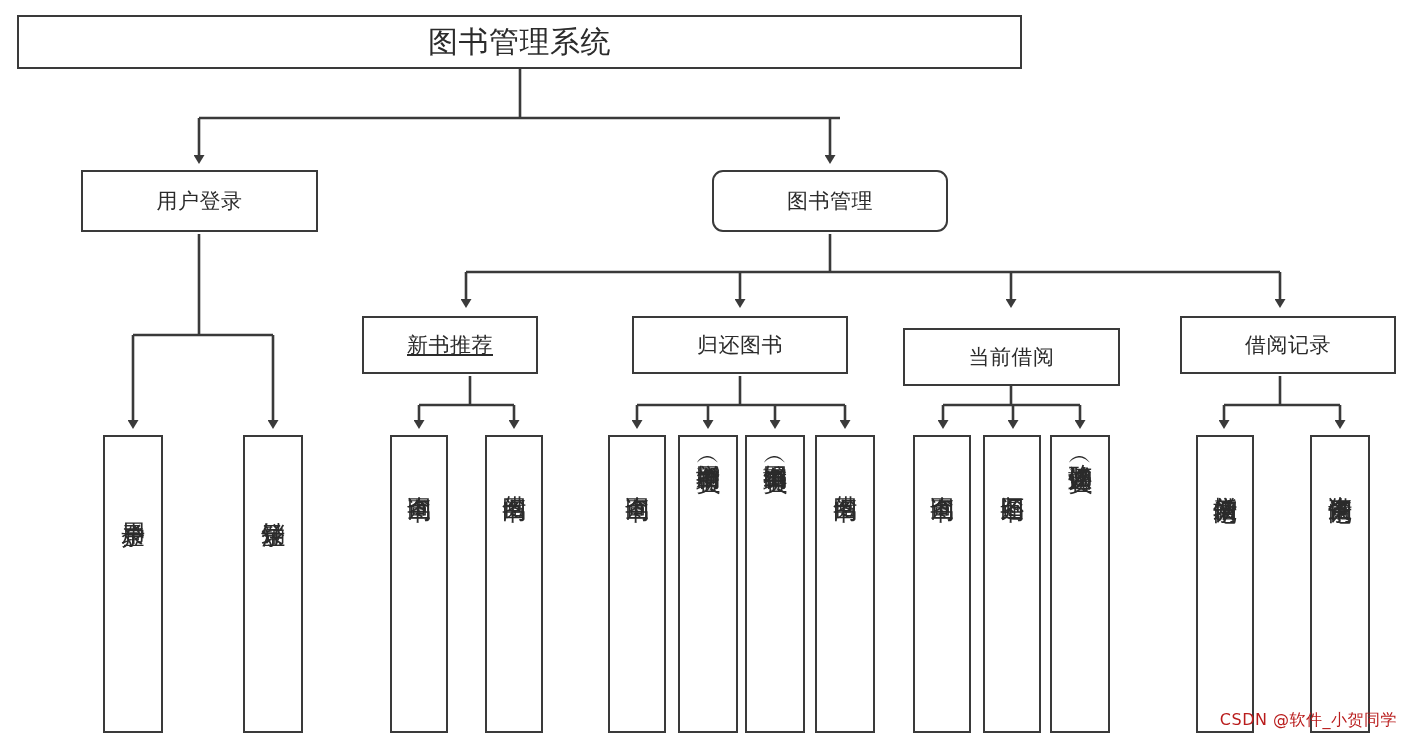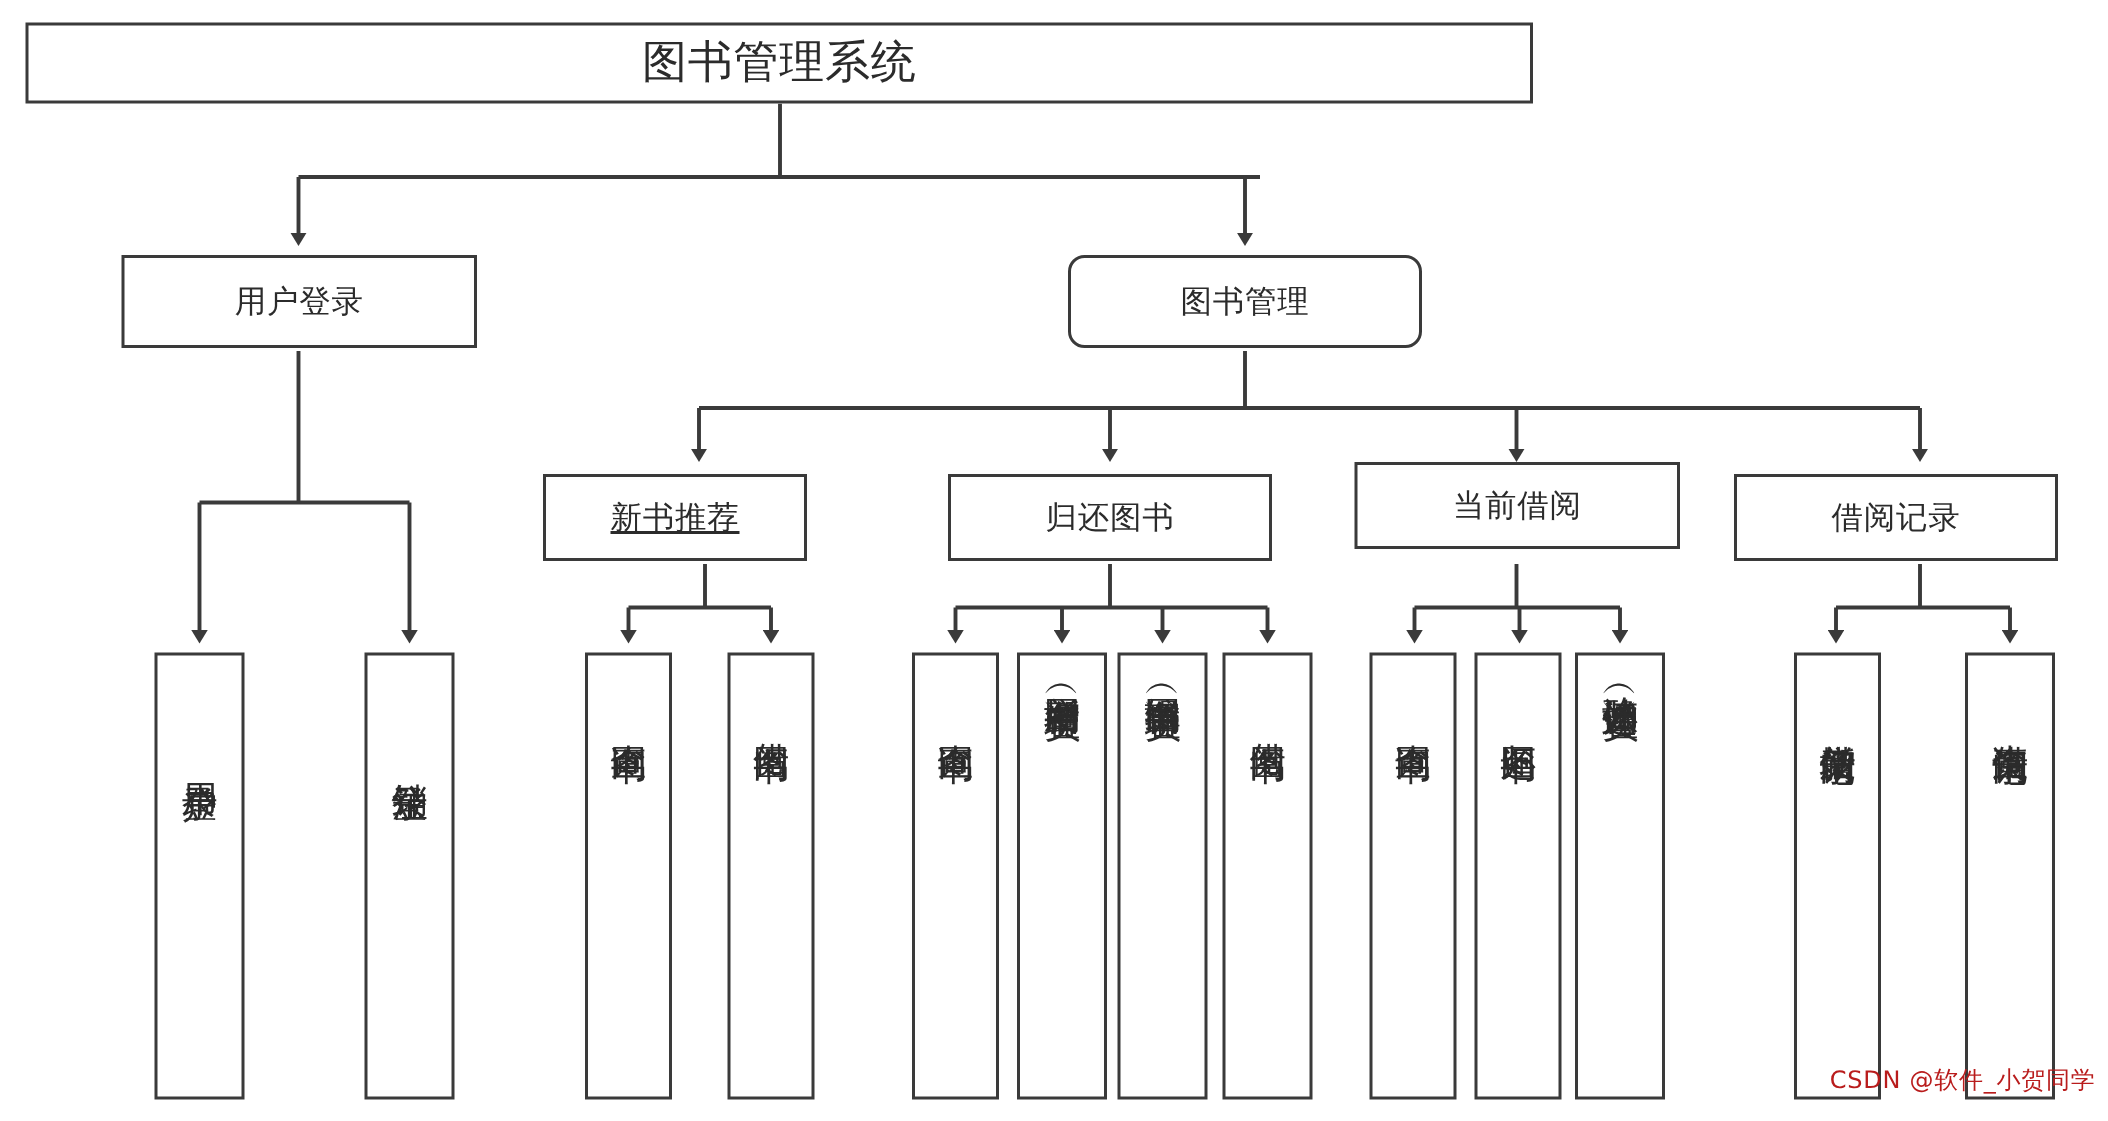--- a/index.html
+++ b/index.html
@@ -142,24 +142,24 @@
   <div class="node horiz" style="left:712px; top:170px; width:236px; height:62px;border-radius:11px;">
     <span class="label">图书管理</span>
   </div>
 
   <div class="node horiz" style="left:362px; top:316px; width:176px; height:58px;text-decoration:underline;">
     <span class="label">新书推荐</span>
   </div>
   <div class="node horiz" style="left:632px; top:316px; width:216px; height:58px;">
     <span class="label">归还图书</span>
   </div>
-  <div class="node horiz" style="left:903px; top:308px; width:217px; height:58px;">
+  <div class="node horiz" style="left:903px; top:328px; width:217px; height:58px;">
     <span class="label">当前借阅</span>
   </div>
-  <div class="node horiz" style="left:1156px; top:316px; width:216px; height:58px;">
+  <div class="node horiz" style="left:1180px; top:316px; width:216px; height:58px;">
     <span class="label">借阅记录</span>
   </div>
 
   <div class="node vert pad-top" style="left:103px; top:435px; width:60px; height:298px;">
     <span class="label">用户登录</span>
   </div>
   <div class="node vert pad-top" style="left:243px; top:435px; width:60px; height:298px;">
     <span class="label">注销登录</span>
   </div>
 

